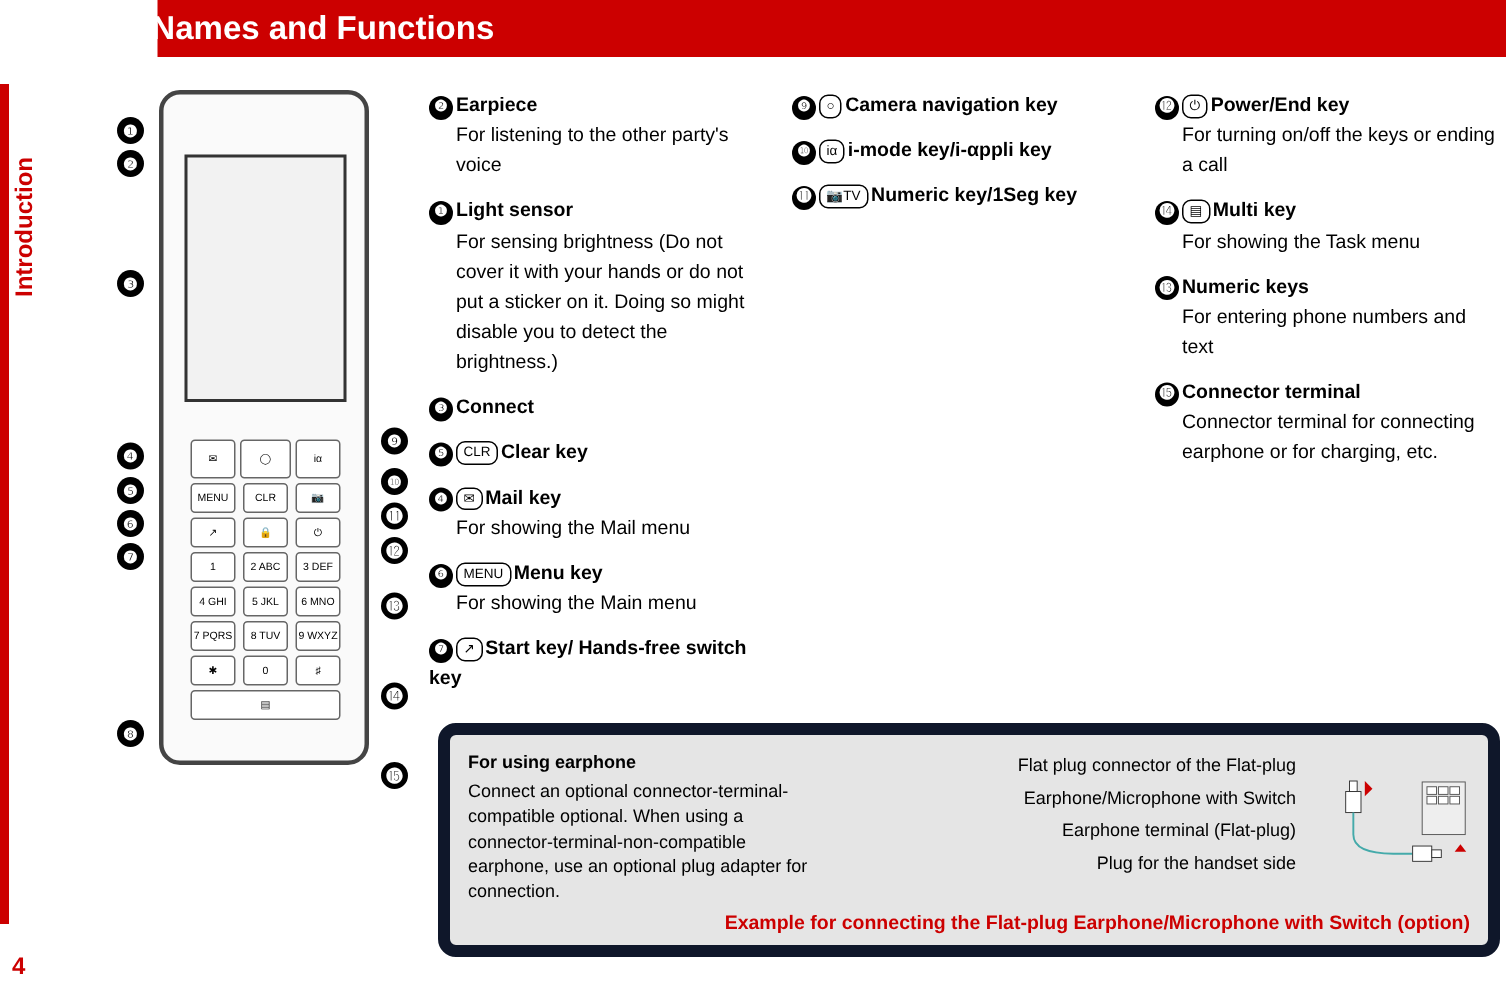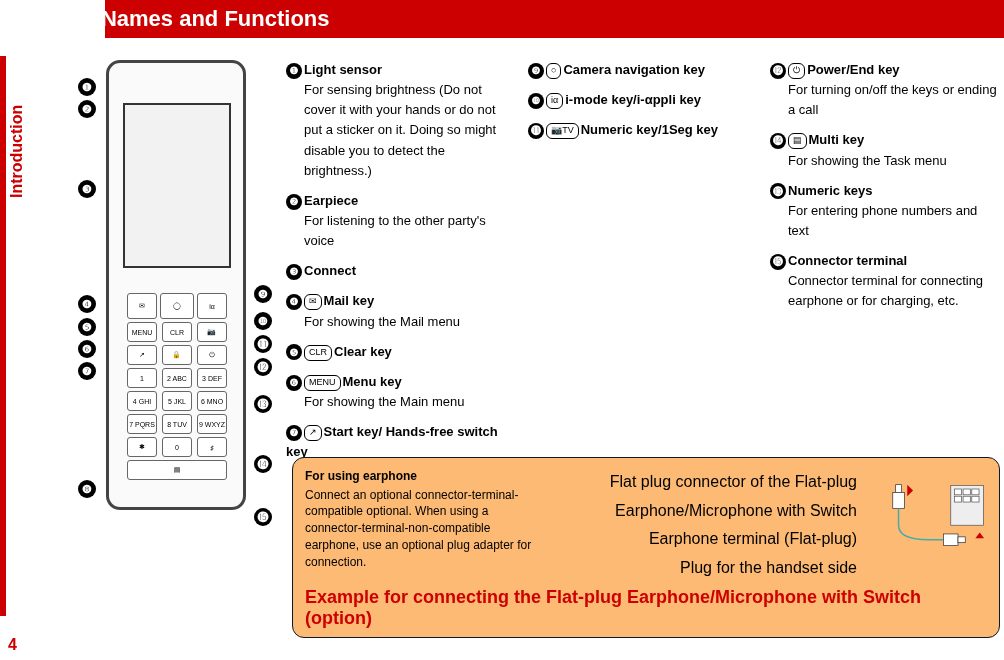--- a/index.html
+++ b/index.html
@@ -28,28 +28,28 @@
 .callout { position: absolute; width: 18px; height: 18px; background: #000; color: #fff; border-radius: 50%; font-size: 11px; display: flex; align-items: center; justify-content: center; font-weight: bold; }
 
 .cols { position: absolute; left: 250px; top: 10px; right: 4px; display: flex; gap: 12px; }
 .col { flex: 1; line-height: 1.55; font-size: 13px; }
 .item { margin-bottom: 10px; }
 .item .title { font-weight: bold; }
 .item .title .num { display: inline-flex; width: 16px; height: 16px; background: #000; color: #fff; border-radius: 50%; align-items: center; justify-content: center; font-size: 10px; margin-right: 2px; }
 .item .title .keyicon { display: inline-block; border: 1px solid #000; border-radius: 6px; padding: 0 4px; font-size: 9px; font-weight: normal; margin-right: 2px; vertical-align: 1px; }
 .item .desc { padding-left: 18px; font-weight: normal; }
 
-.earphone-box { position: absolute; left: 256px; bottom: 22px; right: 4px; border: 1px solid #0f172a; border-radius: 12px; padding: 10px 12px 8px; background: #fdba74; }
+.earphone-box { position: absolute; left: 256px; bottom: 22px; right: 4px; border: 8px solid #0f172a; border-radius: 12px; padding: 10px 12px 8px; background: #e5e5e5; }
 .earphone-inner { display: flex; gap: 14px; align-items: flex-start; }
 .ear-left { flex: 0 0 238px; font-size: 12px; line-height: 1.4; }
 .ear-left .h { font-weight: bold; margin-bottom: 2px; }
-.ear-mid { flex: 0 0 300px; font-size: 16px; text-align: right; line-height: 1.8; }
+.ear-mid { flex: 0 0 300px; font-size: 12px; text-align: right; line-height: 1.8; }
 .ear-right { flex: 1; position: relative; height: 100px; }
 .plug-svg { width: 100%; height: 100%; }
-.ear-caption { color: #c00; font-weight: bold; font-size: 18px; margin-top: 4px; }
+.ear-caption { color: #c00; font-weight: bold; font-size: 13px; text-align: right; margin-top: 4px; }
 </style>
 </head>
 <body>
 
 <div class="header">
   <div class="header-tab"></div>
   <span class="header-orn">❀</span>
   <span>Part Names and Functions</span>
 </div>
 
@@ -119,36 +119,36 @@
     <div class="callout" style="left:148px; top:275px">⓫</div>
     <div class="callout" style="left:148px; top:298px">⓬</div>
     <div class="callout" style="left:148px; top:335px">⓭</div>
     <div class="callout" style="left:148px; top:395px">⓮</div>
     <div class="callout" style="left:148px; top:448px">⓯</div>
   </div>
 
   <div class="cols">
     <div class="col" id="col1">
         <div class="item">
+          <div class="title"><span class="num">❷</span><span>Earpiece</span></div>
+          <div class="desc">For listening to the other party's voice</div>
+        </div>
+        <div class="item">
           <div class="title"><span class="num">❶</span><span>Light sensor</span></div>
           <div class="desc">For sensing brightness (Do not cover it with your hands or do not put a sticker on it. Doing so might disable you to detect the brightness.)</div>
         </div>
         <div class="item">
-          <div class="title"><span class="num">❷</span><span>Earpiece</span></div>
-          <div class="desc">For listening to the other party's voice</div>
-        </div>
-        <div class="item">
           <div class="title"><span class="num">❸</span><span>Connect</span></div>
+        </div>
+        <div class="item">
+          <div class="title"><span class="num">❺</span><span class="keyicon">CLR</span><span>Clear key</span></div>
         </div>
         <div class="item">
           <div class="title"><span class="num">❹</span><span class="keyicon">✉</span><span>Mail key</span></div>
           <div class="desc">For showing the Mail menu</div>
-        </div>
-        <div class="item">
-          <div class="title"><span class="num">❺</span><span class="keyicon">CLR</span><span>Clear key</span></div>
         </div>
         <div class="item">
           <div class="title"><span class="num">❻</span><span class="keyicon">MENU</span><span>Menu key</span></div>
           <div class="desc">For showing the Main menu</div>
         </div>
         <div class="item">
           <div class="title"><span class="num">❼</span><span class="keyicon">↗</span><span>Start key/ Hands-free switch key</span></div>
         </div>
       </div>
     <div class="col" id="col2">

